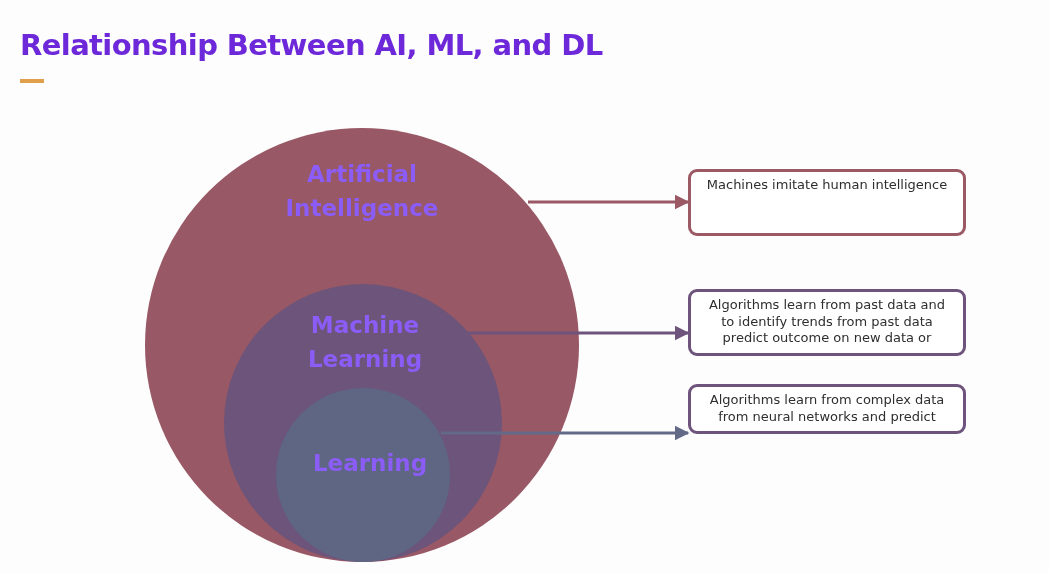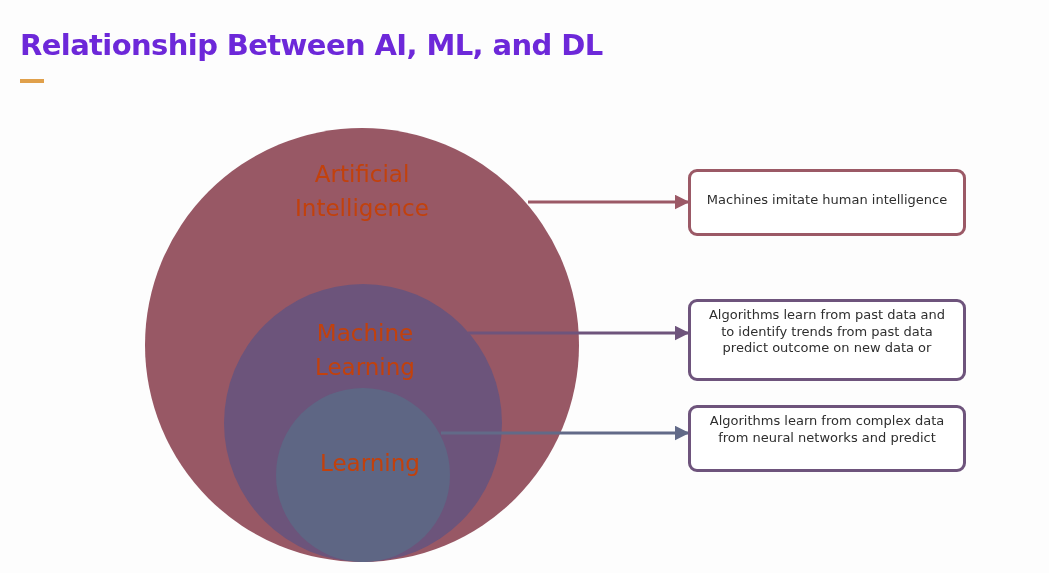--- a/index.html
+++ b/index.html
@@ -1,26 +1,26 @@
 <!DOCTYPE html>
 <html><head>
 <meta charset="utf-8">
 <style>
   html, body { margin:0; padding:0; }
   body { width:1049px; height:573px; background:#fdfdfd; position:relative; overflow:hidden; font-family:"DejaVu Sans", sans-serif; }
   .title { position:absolute; left:20px; top:28px; font-size:29px; font-weight:bold; color:#6d28d9; letter-spacing:-0.6px; font-family:"DejaVu Sans", sans-serif; }
   .title-underline { position:absolute; left:20px; top:79px; width:24px; height:4px; background:#e0a04b; }
   svg.diagram { position:absolute; left:0; top:0; }
-  .box { position:absolute; background:#ffffff; border-radius:9px; box-sizing:border-box; border:3px solid; font-size:13px; color:#2e2e2e; text-align:center; line-height:16.5px; padding:20px 8px; font-family:"DejaVu Sans", sans-serif; }
+  .box { position:absolute; background:#ffffff; border-radius:9px; box-sizing:border-box; border:3px solid; font-size:13px; color:#2e2e2e; text-align:center; line-height:16.5px; padding:5px 8px; font-family:"DejaVu Sans", sans-serif; }
   .box.ai { left:688px; top:169px; width:278px; height:67px; border-color:#9b5966; }
-  .box.ml { left:688px; top:299px; width:278px; height:82px; border-color:#6e547c; padding-top:5px; }
-  .box.dl { left:688px; top:405px; width:278px; height:67px; border-color:#6e547c; padding-top:5px; }
-  .circle-label { position:absolute; color:#c2410c; font-size:23px; text-align:center; line-height:34px; font-family:"DejaVu Sans", sans-serif; font-weight:400; }
+  .box.ml { left:688px; top:289px; width:278px; height:67px; border-color:#6e547c; padding-top:5px; }
+  .box.dl { left:688px; top:384px; width:278px; height:50px; border-color:#6e547c; padding-top:5px; }
+  .circle-label { position:absolute; color:#8b5cf6; font-size:23px; text-align:center; line-height:34px; font-family:"DejaVu Sans", sans-serif; font-weight:700; }
   .lbl-ai { left:262px; top:157px; width:200px; }
-  .lbl-ml { left:265px; top:316px; width:200px; }
+  .lbl-ml { left:265px; top:308px; width:200px; }
   .lbl-dl { left:270px; top:446px; width:200px; }
 </style>
 </head>
 <body>
 
 <div class="title">Relationship Between AI, ML, and DL</div>
 <div class="title-underline"></div>
 
 <svg class="diagram" width="1049" height="573">
   <defs>

